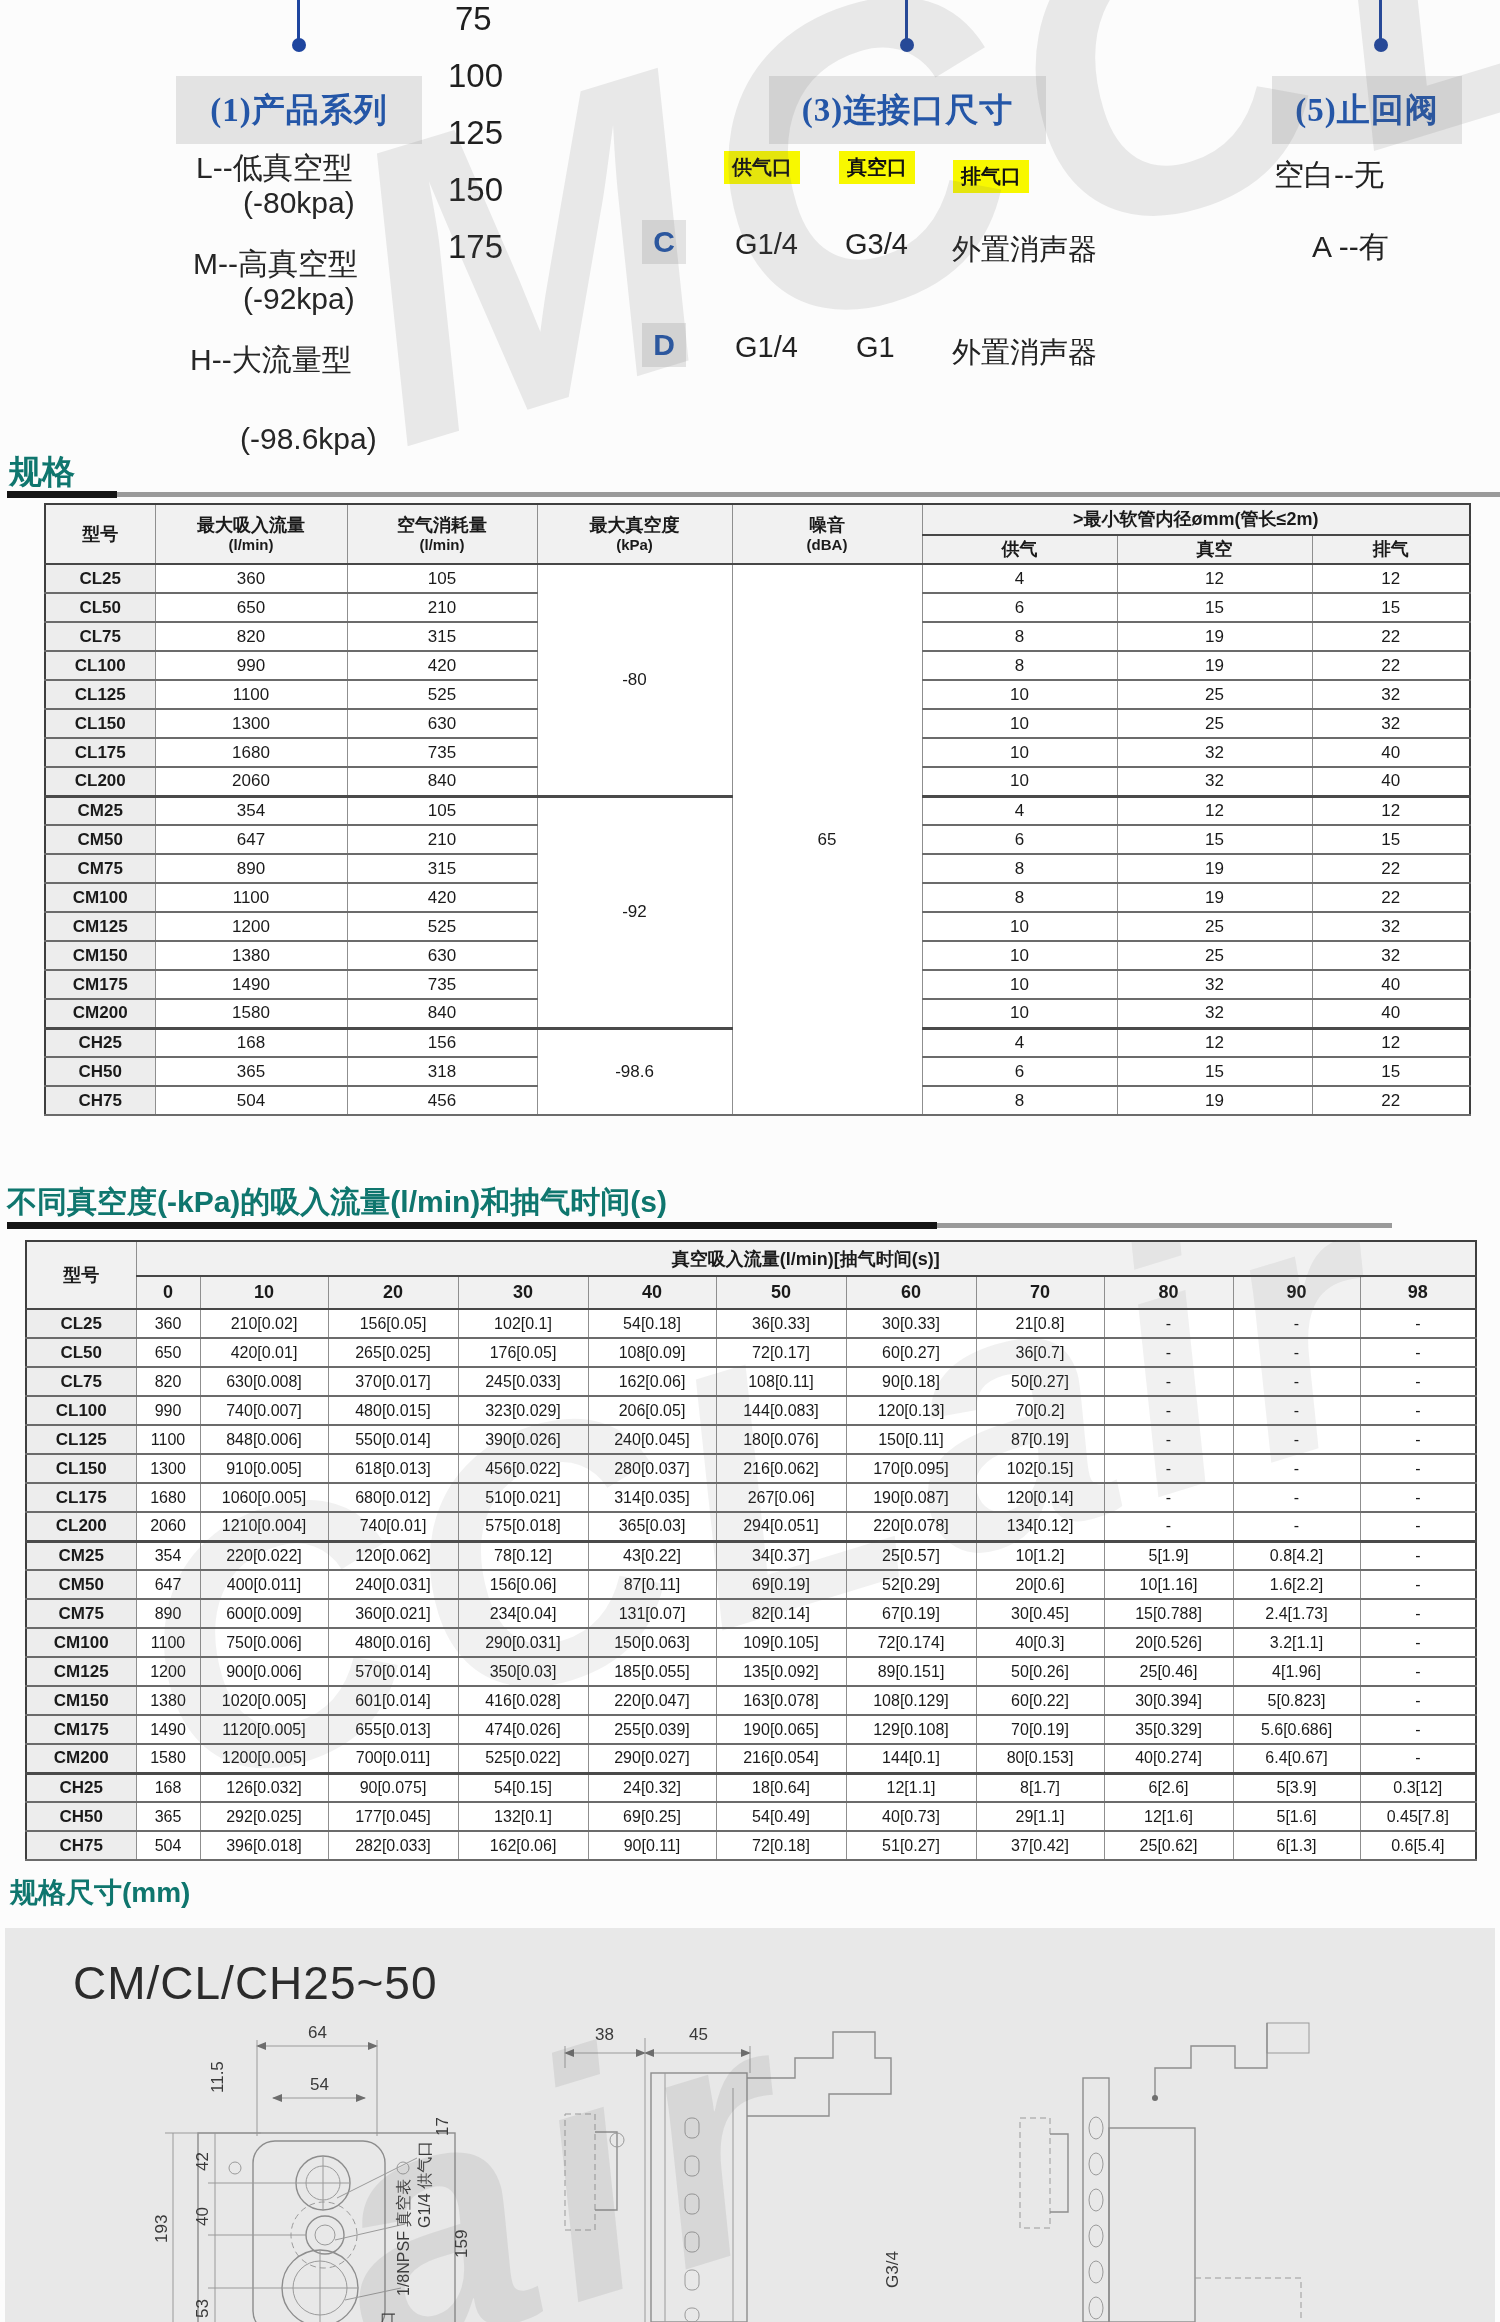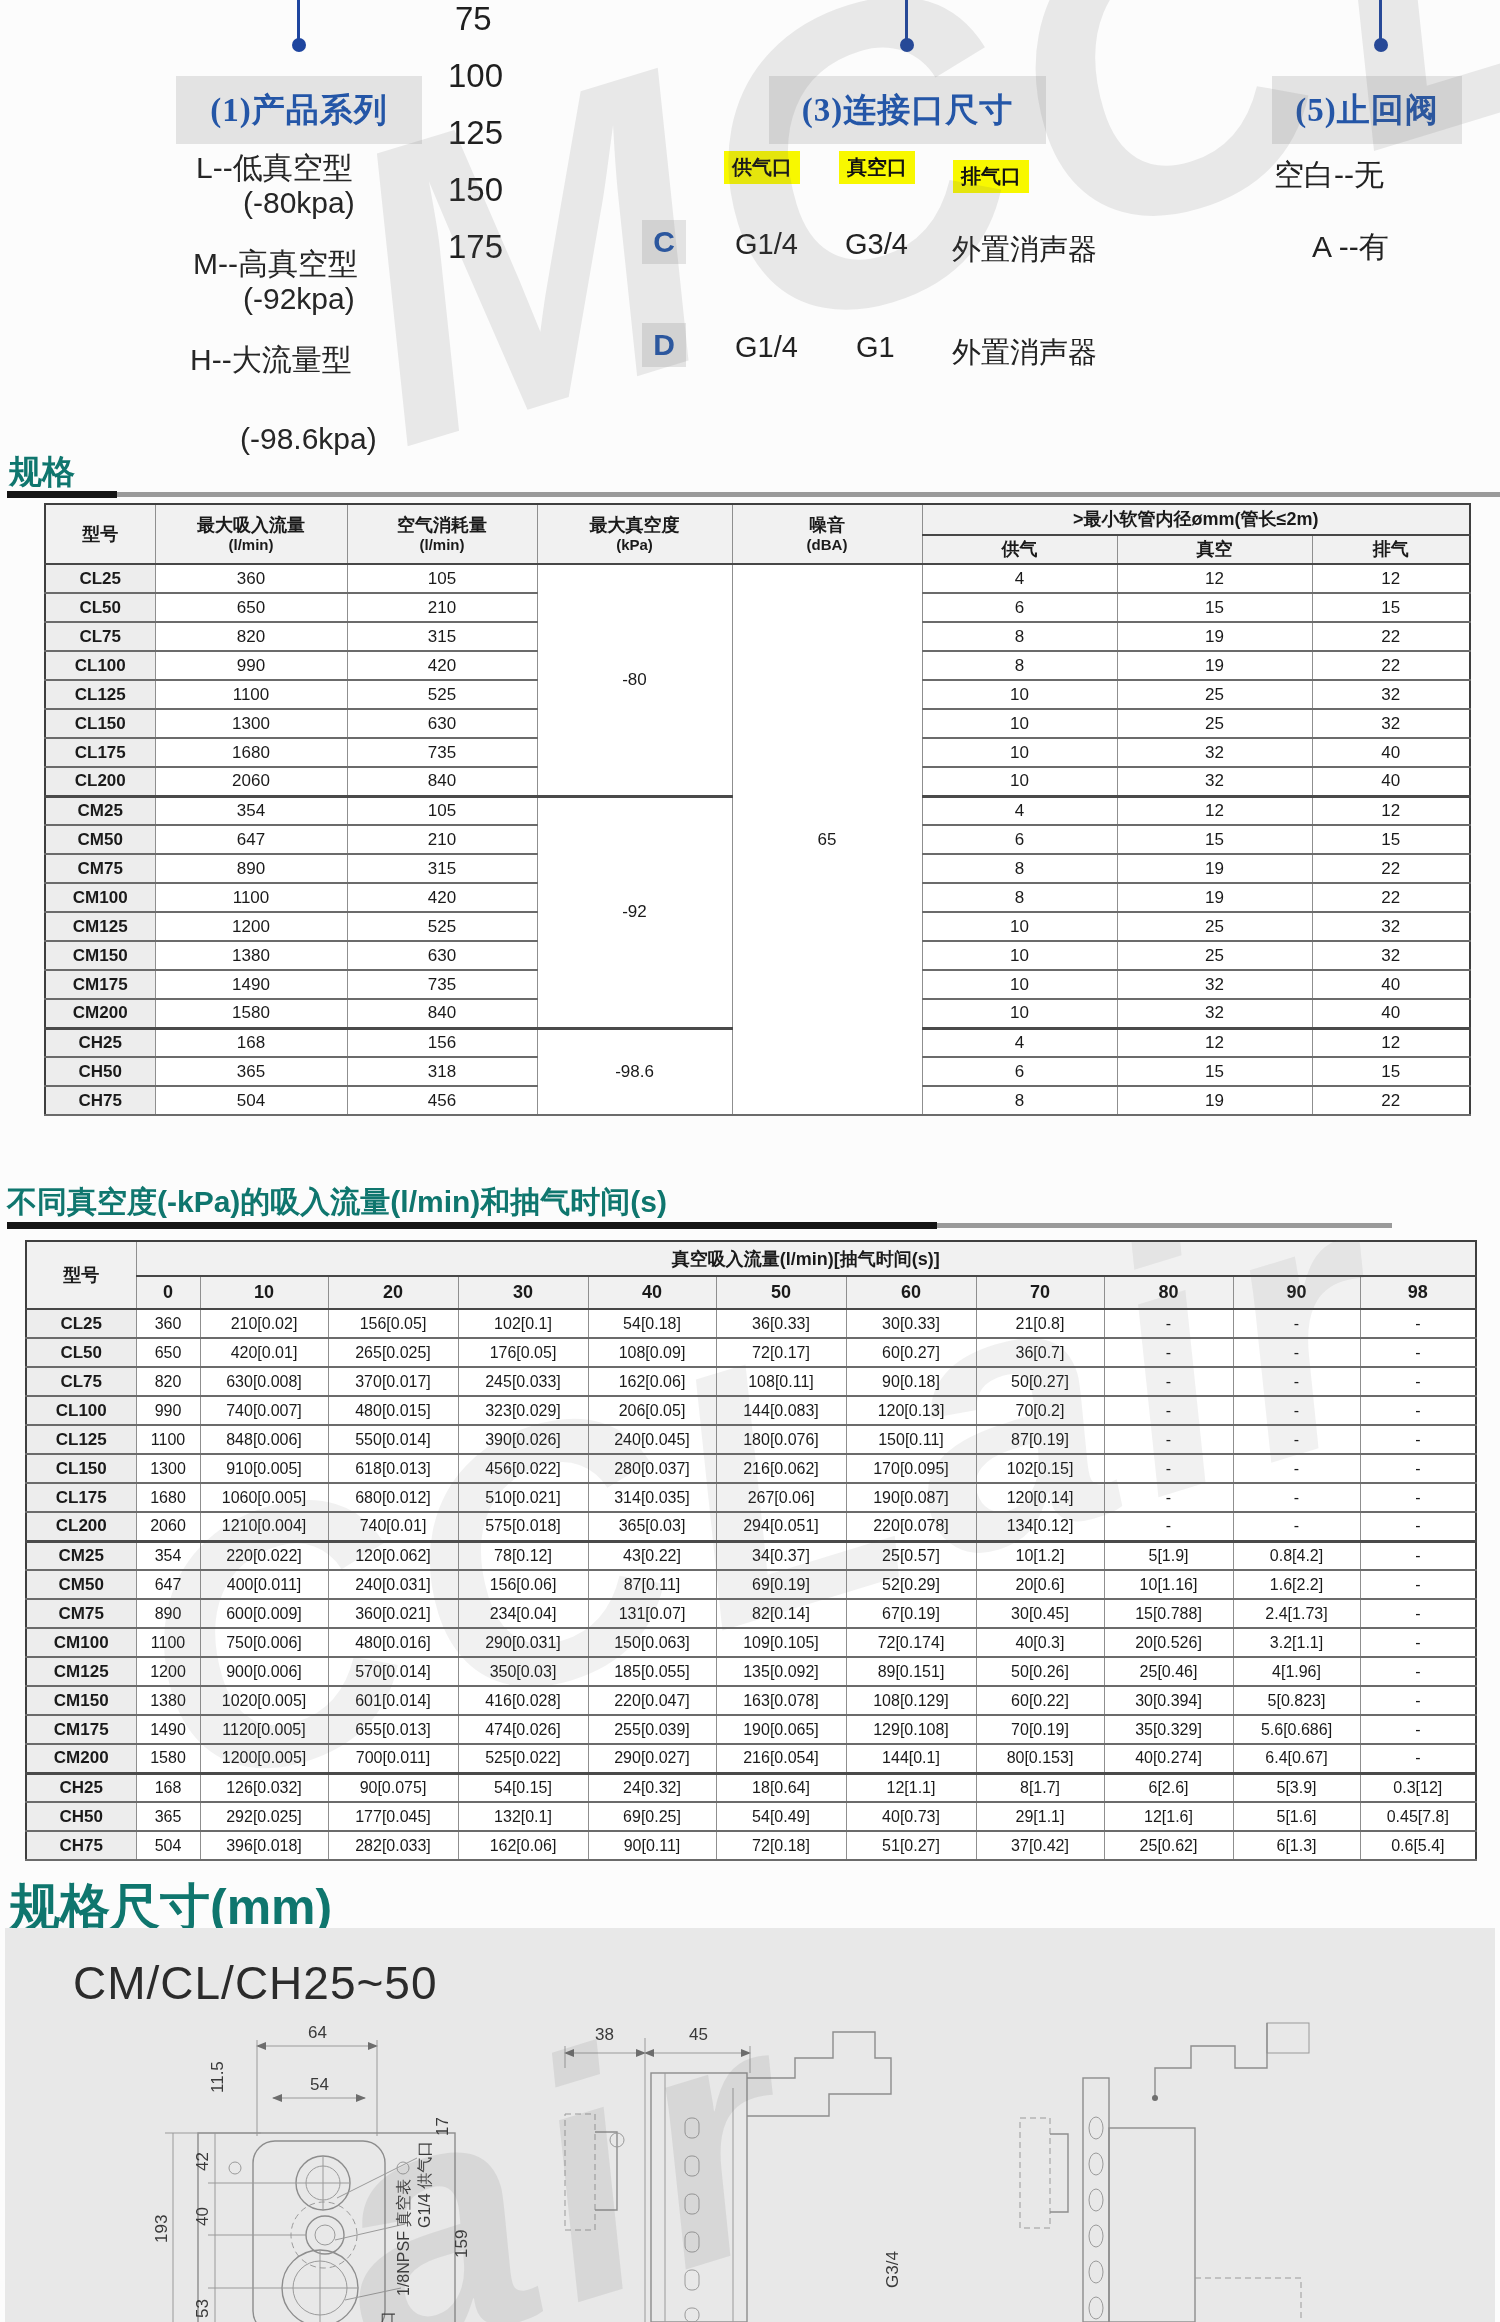--- a/index.html
+++ b/index.html
@@ -633,21 +633,21 @@
           <td>51[0.27]</td>
           <td>37[0.42]</td>
           <td>25[0.62]</td>
           <td>6[1.3]</td>
           <td>0.6[5.4]</td>
         </tr>
       </tbody>
   </table>
 </div>
 
-<div class="sec-heading" style="left:10px;top:1874px;font-size:50px;">规格尺寸(mm)</div>
+<div class="sec-heading" style="left:10px;top:1874px;font-size:28px;">规格尺寸(mm)</div>
 
 <div id="dims-panel" style="left:5px;top:1928px;width:1490px;height:394px;">
   <div id="panel-title">CM/CL/CH25~50</div>
 
   <svg id="drawing-svg" width="1490" height="394" viewBox="0 0 1490 394">
     <defs>
       <marker id="arr" markerWidth="10" markerHeight="8" refX="9" refY="4" orient="auto">
         <path d="M0,0 L10,4 L0,8 z" fill="#6d6d6d"></path>
       </marker>
       <marker id="arrb" markerWidth="10" markerHeight="8" refX="1" refY="4" orient="auto">

